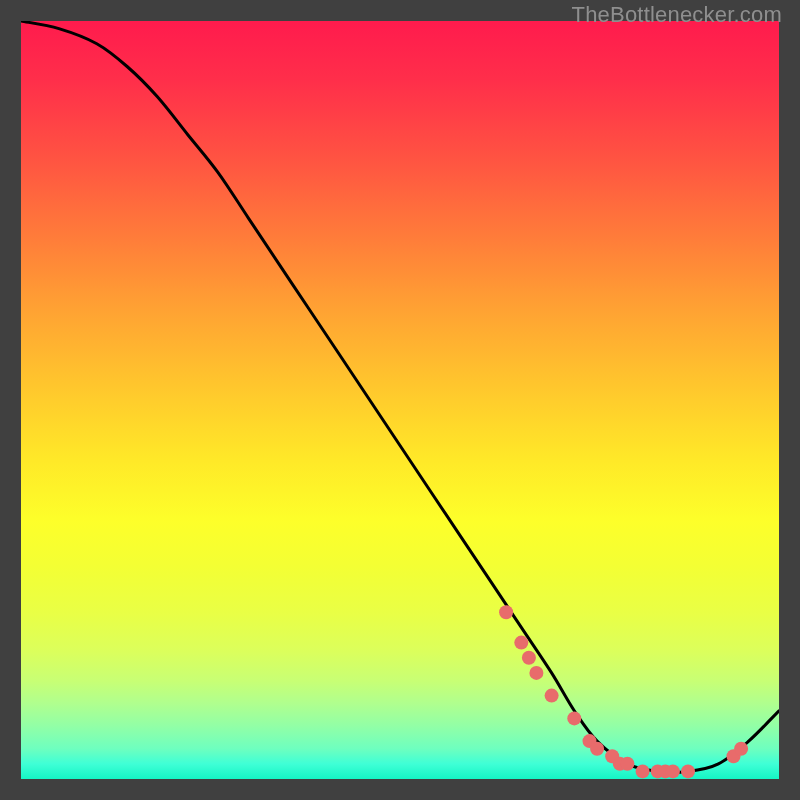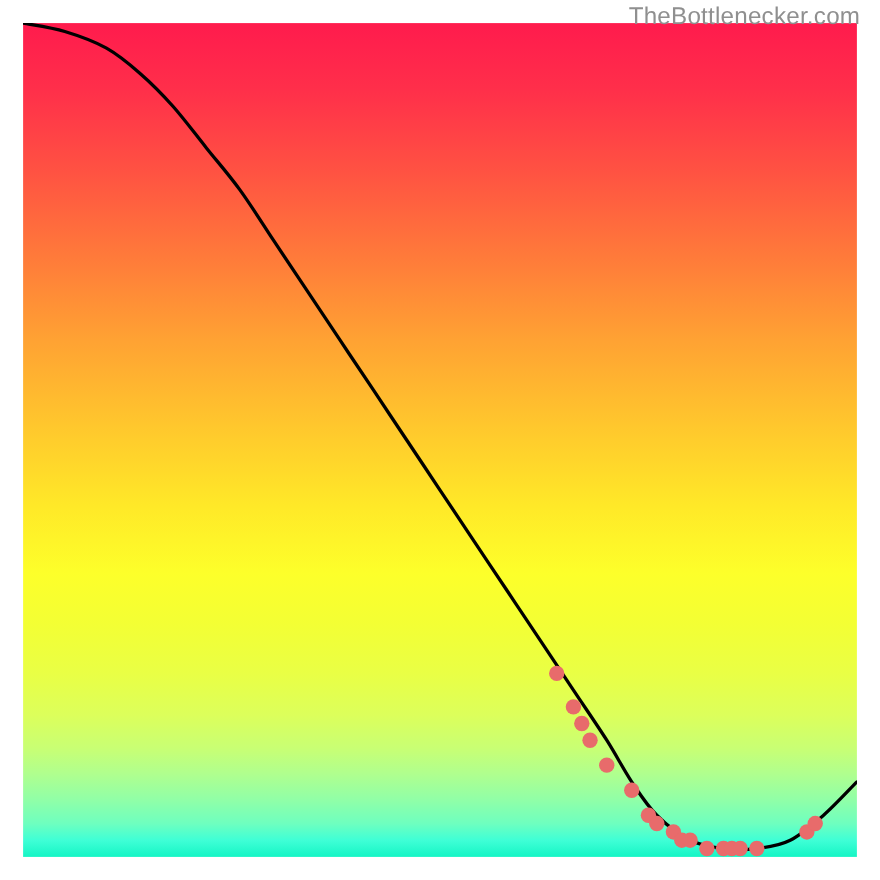--- a/index.html
+++ b/index.html
@@ -7,21 +7,21 @@
     padding: 0;
     width: 800px;
     height: 800px;
     background: #000;
     overflow: hidden;
   }
   .container {
     position: relative;
     width: 800px;
     height: 800px;
-    background: #ffffff;
+    background: #404040;
   }
   .attribution {
     position: absolute;
     top: 2px;
     right: 18px;
     font-family: Arial, Helvetica, sans-serif;
     font-size: 22px;
     color: #8f8f8f;
     letter-spacing: 0.2px;
     z-index: 5;

